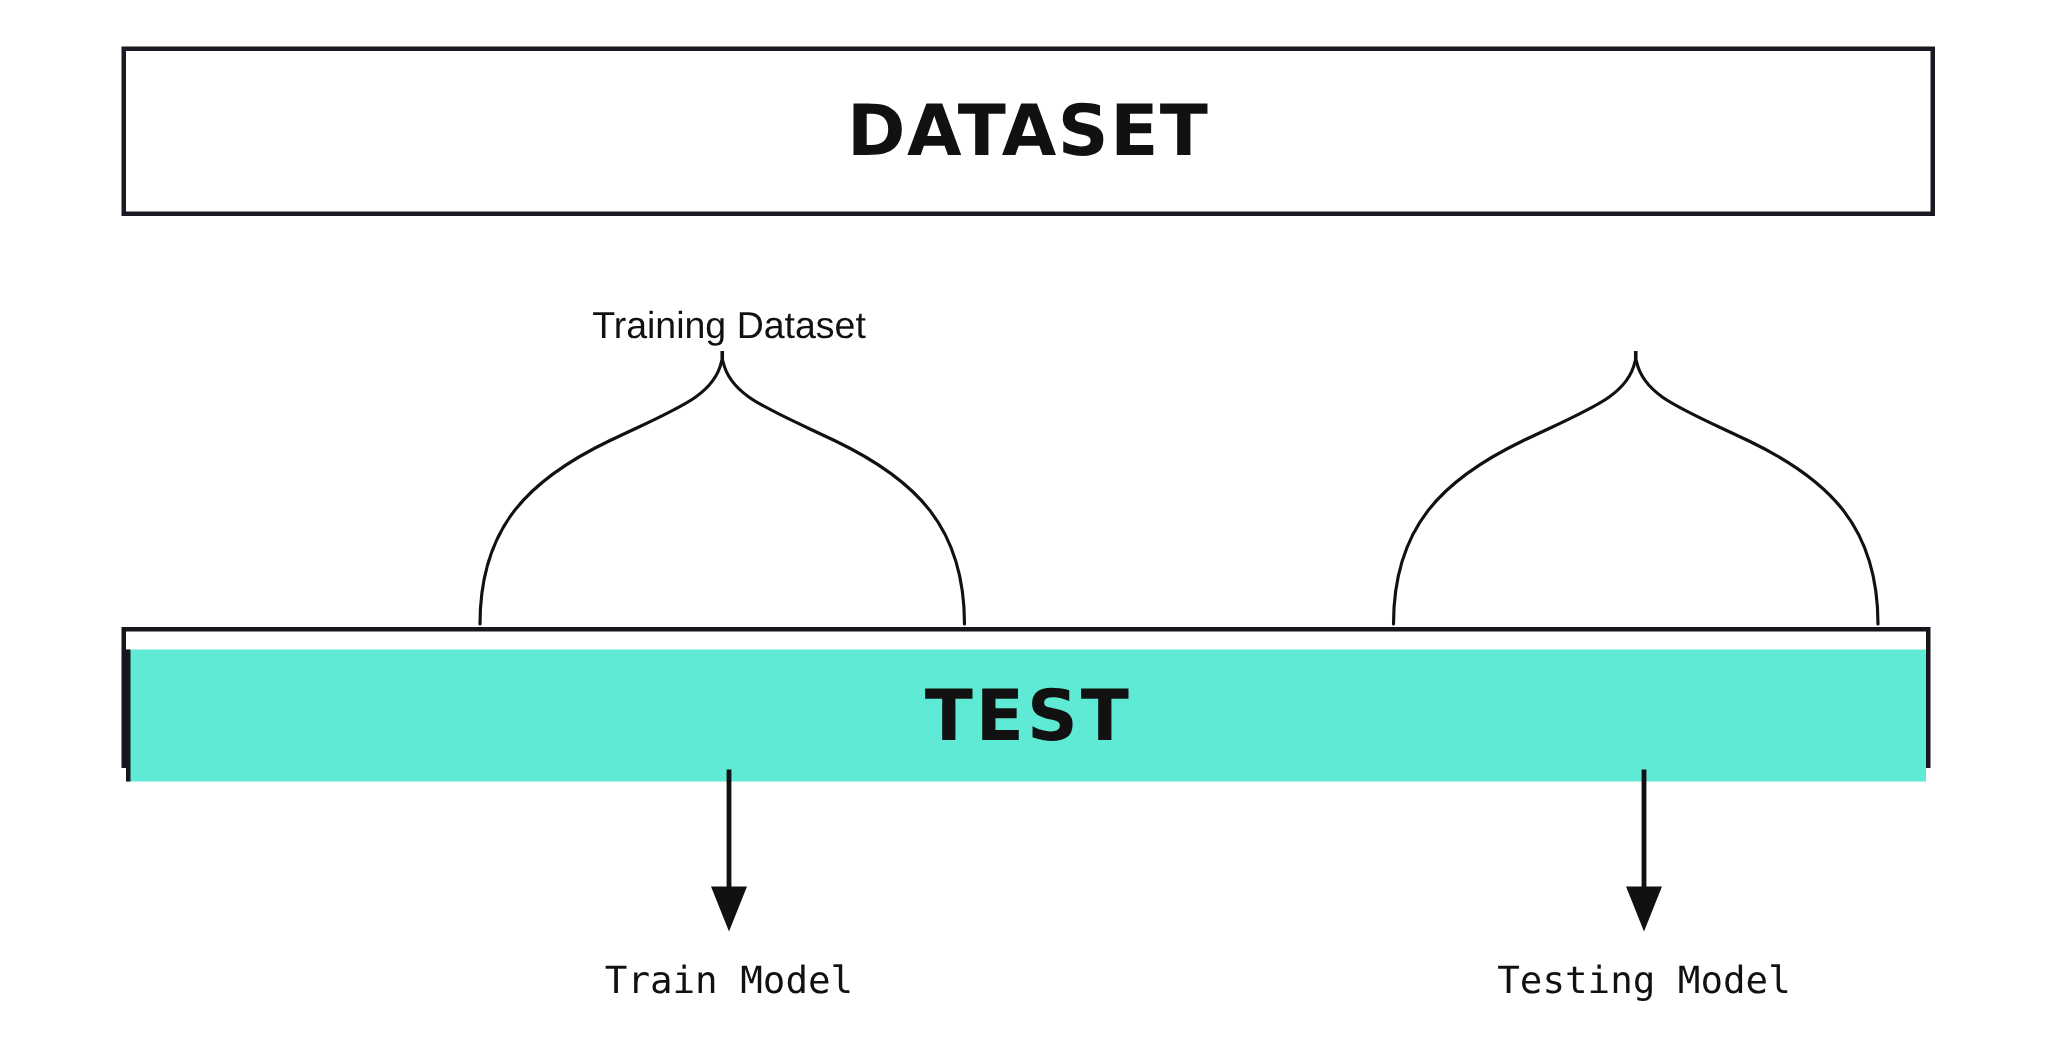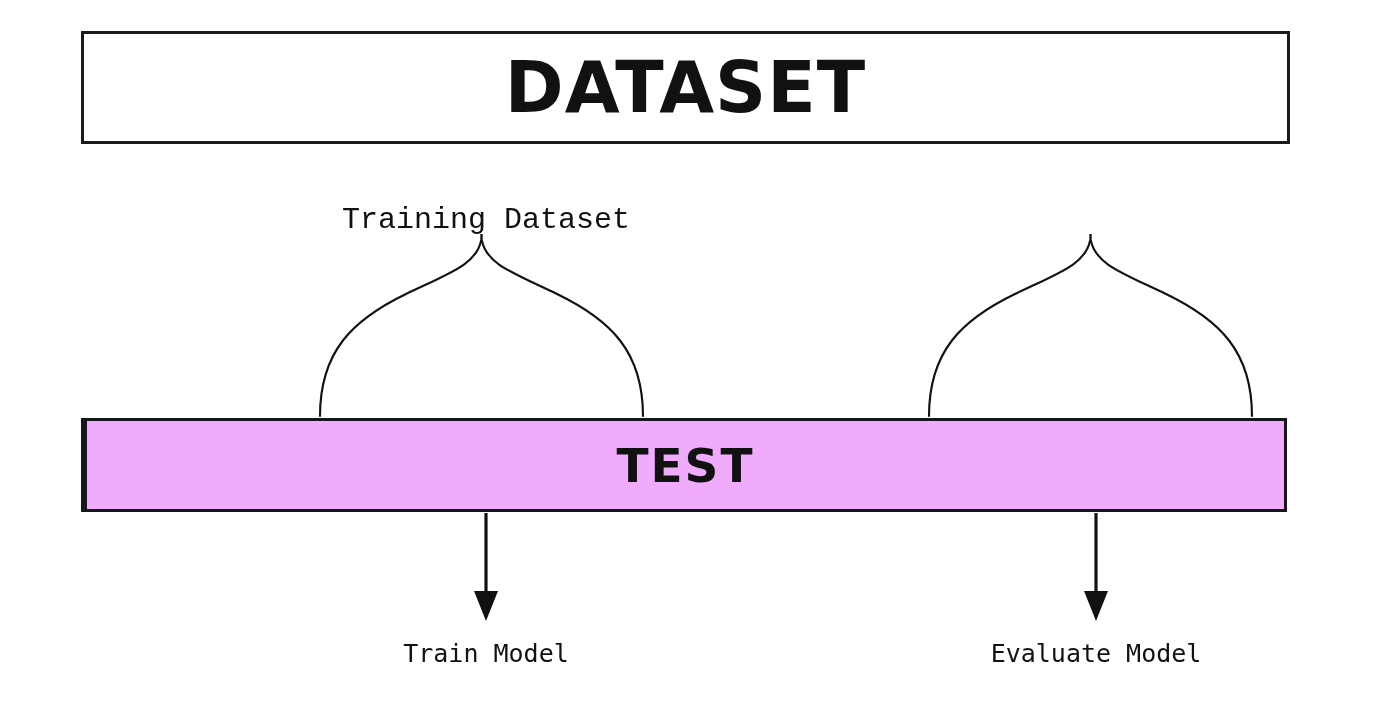--- a/index.html
+++ b/index.html
@@ -30,21 +30,21 @@
     box-sizing: border-box;
     border: 3px solid #1a1a22;
     background: #ffffff;
     display: flex;
     align-items: center;
     justify-content: center;
   }
   .dataset-title {
     font-family: "DejaVu Sans", "Liberation Sans", sans-serif;
     font-weight: bold;
-    font-size: 71px;
+    font-size: 47px;
     letter-spacing: 1px;
     color: #111111;
     line-height: 1;
     user-select: none;
   }
 
   
   .split-bar {
     position: absolute;
     left: 81px;
@@ -62,38 +62,39 @@
     justify-content: center;
     height: 100%;
     box-sizing: border-box;
   }
   .split-seg-train {
     width: 810px;
     background: #ffff00;
   }
   .split-seg-test {
     flex: 1 1 auto;
-    background: #f0abfc;
+    background: #5eead4;
     border-left: 3px solid #16161c;
+    margin-top: 12px;
   }
   .split-label {
     font-family: "DejaVu Sans", "Liberation Sans", sans-serif;
     font-weight: bold;
     font-size: 47px;
     letter-spacing: 2px;
     color: #111111;
     line-height: 1;
     user-select: none;
   }
 
   
   .brace-label {
     position: absolute;
-    font-family: Liberation Mono, monospace;
-    font-size: 30px;
+    font-family: Liberation Sans, sans-serif;
+    font-size: 25px;
     color: #111111;
     white-space: nowrap;
     transform: translateX(-50%);
     user-select: none;
   }
   .brace-label.train-lbl { left: 486px; top: 203px; }
   .brace-label.test-lbl  { left: 1097px; top: 203px; }
 
   
   .out-label {
@@ -150,21 +151,21 @@
 
   <div class="brace-label train-lbl">Training Dataset</div>
 
   <div class="split-bar">
     <div class="split-seg split-seg-test">
       <span class="split-label">TEST</span>
     </div>
   </div>
 
   <div class="out-label train-out">Train Model</div>
-  <div class="out-label test-out">Evaluate Model</div>
+  <div class="out-label test-out">Testing Model</div>
 
   <svg class="overlay" viewBox="0 0 1375 702" xmlns="http://www.w3.org/2000/svg">
 
     <g>
       <path class="brace-path" d="M 320,416
                C 320,352 352,320 406,294
                C 452,272 476,264 481,241"></path>
       <path class="brace-path" d="M 643,416
                C 643,352 611,320 557,294
                C 511,272 487,264 482,241"></path>

